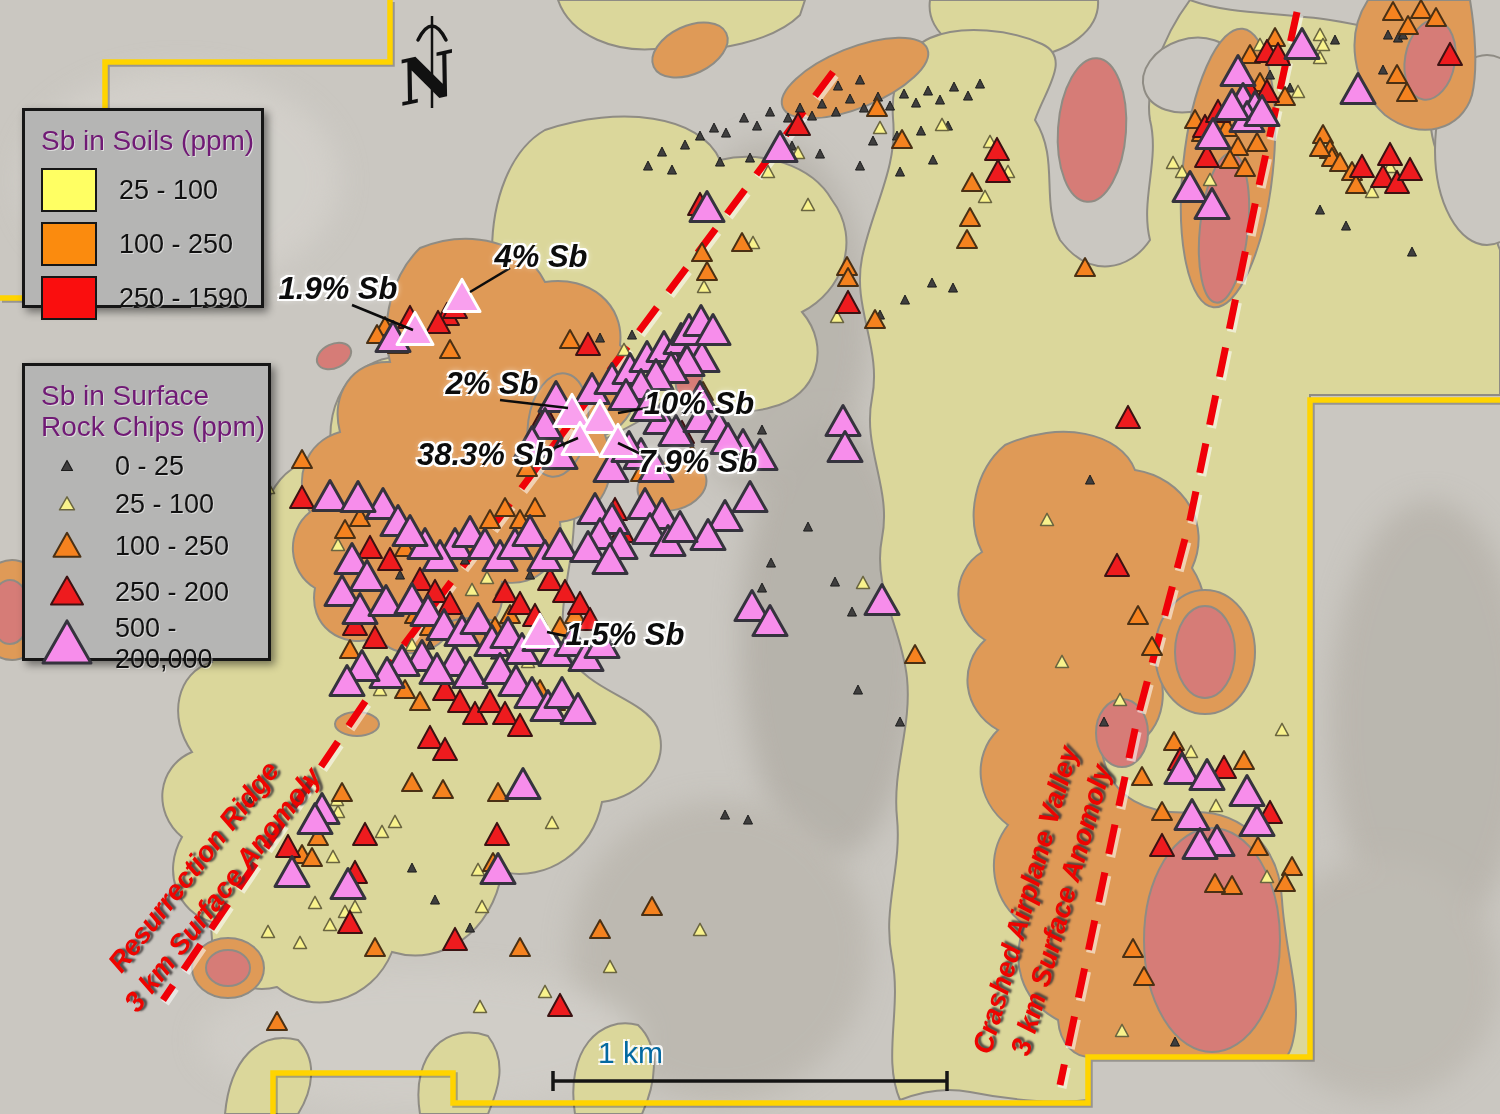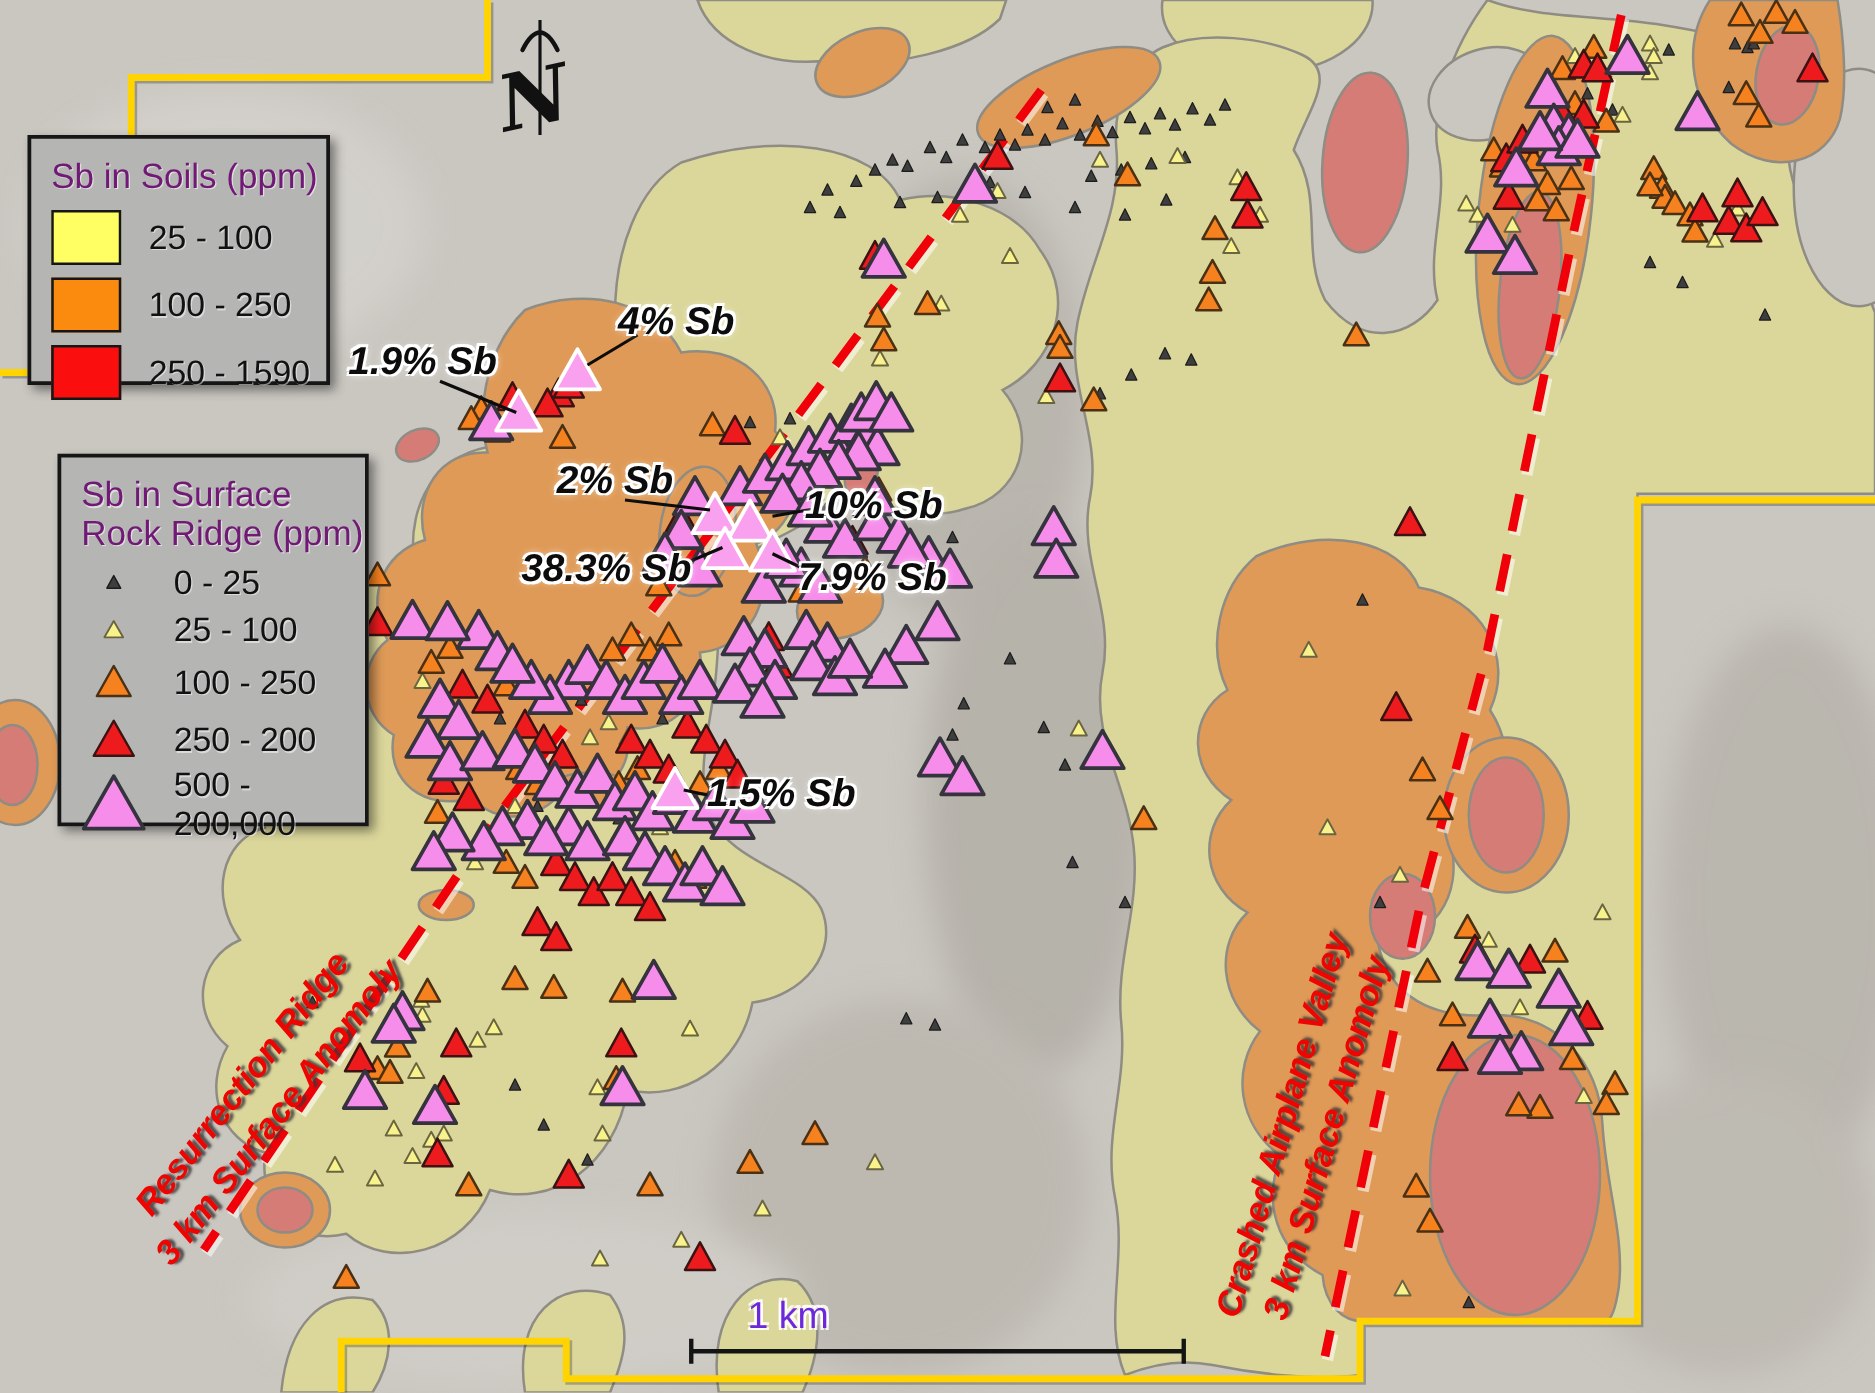--- a/index.html
+++ b/index.html
@@ -3,36 +3,36 @@
 <meta charset="utf-8">
 <style>
   html,body{margin:0;padding:0;background:#888;}
   #canvas{position:relative;width:1500px;height:1114px;overflow:hidden;
     font-family:"Liberation Sans",sans-serif;background:#cac7c1;}
   #basemap{position:absolute;left:0;top:0;}
   
   .legend-box{position:absolute;background:#b5b5b4;border:3px solid #161616;
     box-shadow:4px 4px 8px rgba(0,0,0,.45);color:#111;}
   #legend-soils{left:22px;top:108px;width:236px;height:194px;}
-  #legend-rock{left:22px;top:363px;width:243px;height:292px;margin-left:24px;}
+  #legend-rock{left:22px;top:363px;width:243px;height:292px;}
   .legend-title{font-size:28px;color:#701a75;padding:14px 0 2px 16px;line-height:31px;
     text-shadow:1px 1px 0 rgba(255,255,255,.55);}
   .ls-item{display:flex;align-items:center;margin:10px 0 0 16px;height:44px;}
   .ls-swatch{width:52px;height:40px;border:2px solid #161616;flex:0 0 auto;}
   .ls-label,.lr-label{font-size:27px;margin-left:22px;text-shadow:1px 1px 0 rgba(255,255,255,.5);}
   .lr-item{display:flex;align-items:center;margin-left:14px;}
   .lr-glyph{flex:0 0 auto;}
   
   .sb-note{position:absolute;transform:translate(-50%,-50%);font-size:31px;font-weight:bold;
     font-style:italic;color:#0c0c0c;white-space:nowrap;
     text-shadow:-2px -2px 0 #fff,2px -2px 0 #fff,-2px 2px 0 #fff,2px 2px 0 #fff,0 0 7px #fff;}
   .anomaly-label{position:absolute;transform-origin:center center;text-align:center;
     font-size:28px;font-weight:bold;font-style:italic;color:#ee0400;white-space:nowrap;
     line-height:37px;text-shadow:2.5px 2.5px 2px rgba(60,55,55,.85);}
-  #scale-label{position:absolute;left:598px;top:1036px;font-size:30px;color:#6d28d9;
+  #scale-label{position:absolute;left:598px;top:1036px;font-size:30px;color:#0369a1;
     text-shadow:-2px -2px 0 rgba(255,255,255,.85),2px -2px 0 rgba(255,255,255,.85),
     -2px 2px 0 rgba(255,255,255,.85),2px 2px 0 rgba(255,255,255,.85);}
   #north-n{font-family:"DejaVu Serif",serif;font-style:italic;font-weight:bold;}
 </style>
 </head>
 <body>
 
 <div id="canvas">
 
   <svg id="basemap" width="1500" height="1114" viewBox="0 0 1500 1114">
@@ -576,21 +576,21 @@
     </div>
     <div class="ls-item">
       <div class="ls-swatch" style="background: rgb(250, 14, 14);"></div>
       <span class="ls-label">250 - 1590</span>
     </div>
   </div>
 
   <div id="legend-rock" class="legend-box">
     <div class="legend-title" style="padding-bottom:6px;">
       <div>Sb in Surface</div>
-      <div>Rock Ridge (ppm)</div>
+      <div>Rock Chips (ppm)</div>
     </div>
     <div id="lr-items">
         <div class="lr-item" style="height: 36px;">
           <svg width="62" height="36" class="lr-glyph">
             <polygon points="22.5,22.5 33.5,22.5 28,12.5" fill="#3f3e3e" stroke="#1c1c1c" stroke-width="1.2" stroke-linejoin="round"></polygon>
           </svg>
           <span class="lr-label" style="margin-left: 14px;">0 - 25</span>
         </div>
         <div class="lr-item" style="height: 40px;">
           <svg width="62" height="40" class="lr-glyph">

